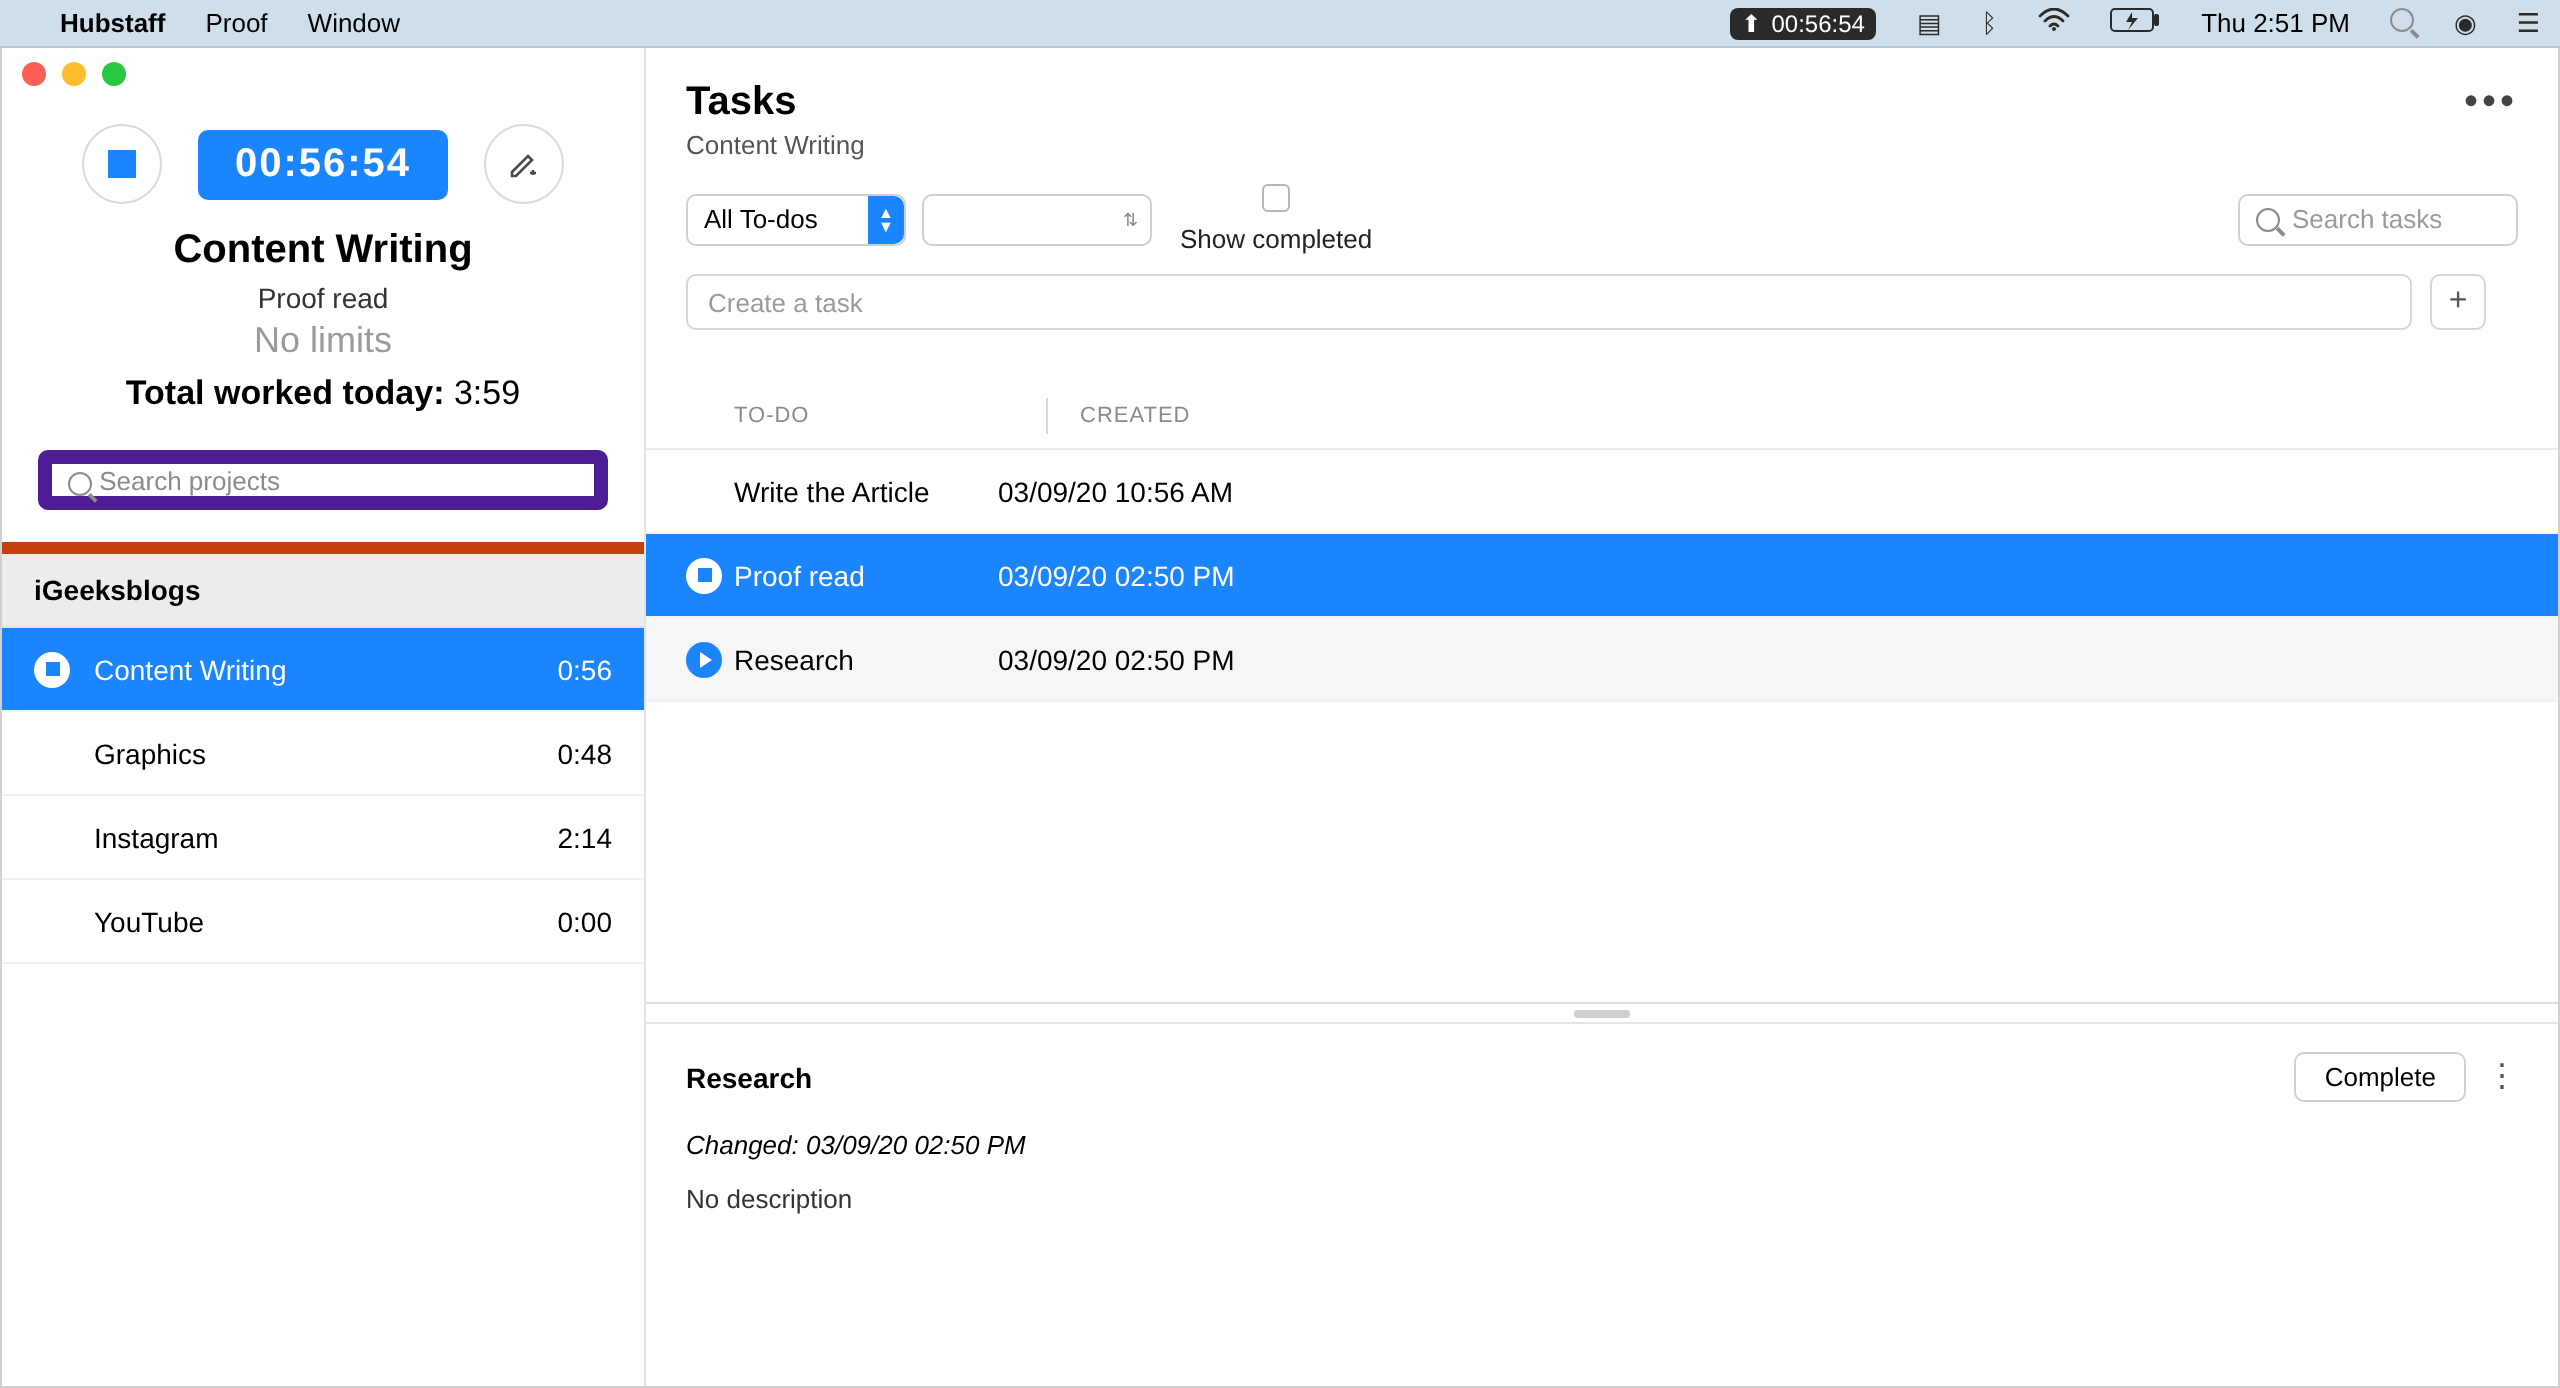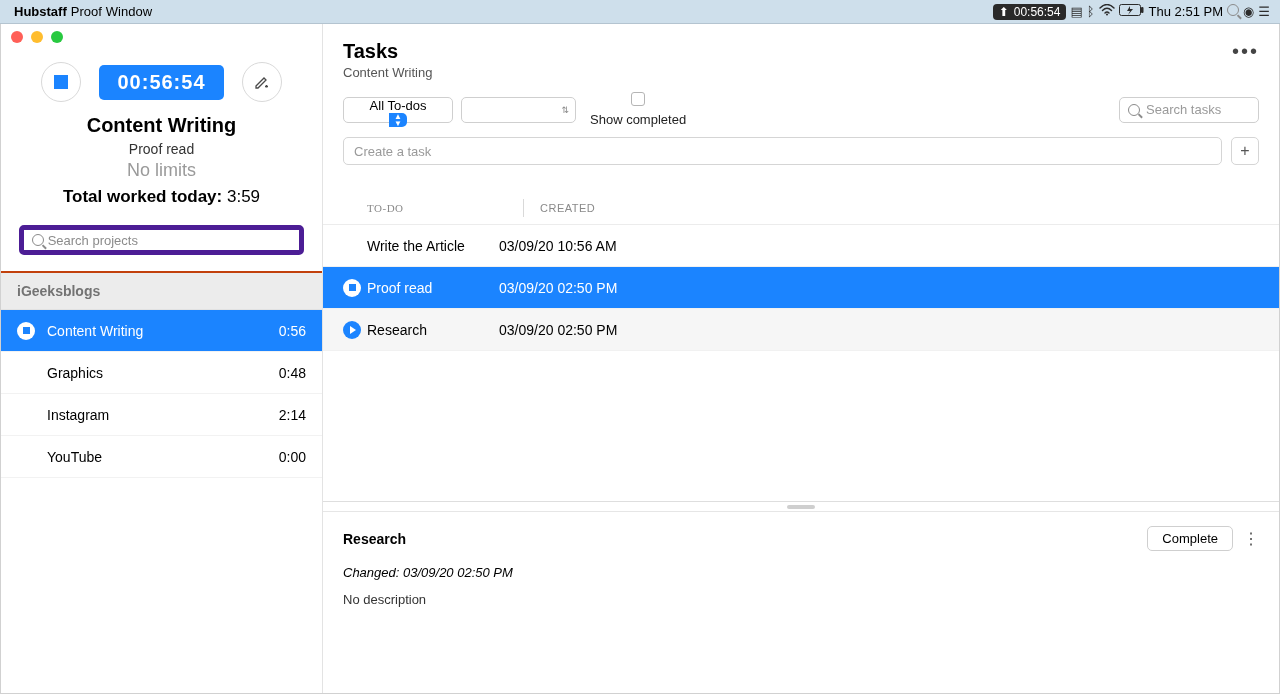--- a/index.html
+++ b/index.html
@@ -1,20 +1,20 @@
 <!DOCTYPE html>
 <html><head>
 <meta charset="utf-8">
 <style>
   *{box-sizing:border-box;margin:0;padding:0;font-family:-apple-system,BlinkMacSystemFont,"Helvetica Neue",Arial,sans-serif;}
   body{background:#fff;width:1280px;height:694px;overflow:hidden;}
 
   
   .menubar{height:24px;background:#cedfeb;display:flex;align-items:center;justify-content:space-between;font-size:13px;padding:0 10px;border-bottom:1px solid #b4c4d0;}
-  .menubar .left,.menubar .right{display:flex;align-items:center;gap:4px;}
+  .menubar .left,.menubar .right{display:flex;align-items:center;gap:20px;}
   .menubar .appname{font-weight:700;}
   .mchip{display:inline-flex;align-items:center;gap:5px;background:#2a2a2a;color:#fff;border-radius:4px;padding:1px 6px;font-size:12px;}
   .micon{color:#2b2b2b;}
 
   
   .window{position:absolute;top:24px;left:0;right:0;bottom:0;border:1px solid #d1d1d1;border-top:none;background:#fff;}
   .traffic{position:absolute;top:7px;left:10px;display:flex;gap:8px;}
   .traffic span{width:12px;height:12px;border-radius:50%;display:inline-block;}
   .tred{background:#ff5f57;}
   .tyel{background:#ffbd2e;}
@@ -25,49 +25,49 @@
   .timerrow{display:flex;align-items:center;justify-content:center;gap:18px;margin-top:38px;}
   .circlebtn{width:40px;height:40px;border-radius:50%;border:1px solid #d9d9d9;display:flex;align-items:center;justify-content:center;background:#fff;}
   .stopsq{width:14px;height:14px;background:#1b84ff;}
   .timerbox{background:#1b84ff;color:#fff;font-weight:700;font-size:20px;padding:6px 18px;border-radius:5px;letter-spacing:1px;}
   .editbtn{width:40px;height:40px;border-radius:50%;border:1px solid #d9d9d9;display:flex;align-items:center;justify-content:center;background:#fff;color:#4a4a4a;}
   .projtitle{font-size:20px;font-weight:700;text-align:center;margin-top:12px;}
   .projtask{font-size:14px;color:#333;text-align:center;margin-top:4px;}
   .nolimits{font-size:18px;color:#9a9a9a;text-align:center;margin-top:3px;}
   .totalrow{font-size:17px;text-align:center;margin-top:6px;}
   .totalrow .lbl{font-weight:700;}
-  .searchproj{margin:18px 18px 0 18px;border:5px solid #4c1d95;border-radius:5px;height:30px;display:flex;align-items:center;padding:0 8px;color:#8b8b8b;font-size:13px;}
-  .orghdr{background:#ececec;padding:10px 16px;font-size:14px;font-weight:700;margin-top:16px;border-top:2px solid #c2410c;border-bottom:1px solid #e2e2e2;color:#737373;}
+  .searchproj{margin:18px 18px 0 18px;border:7px solid #4c1d95;border-radius:5px;height:30px;display:flex;align-items:flex-end;padding:0 8px;color:#8b8b8b;font-size:13px;}
+  .orghdr{background:#ececec;padding:10px 16px;font-size:14px;font-weight:700;margin-top:16px;border-top:6px solid #c2410c;border-bottom:1px solid #e2e2e2;color:#000000;}
   .projitem{display:flex;align-items:center;justify-content:space-between;padding:0 16px;height:42px;font-size:14px;border-bottom:1px solid #f2f2f2;}
   .projitem .picon{width:18px;height:18px;margin-right:12px;display:inline-flex;align-items:center;justify-content:center;}
   .projitem.active{background:#1b84ff;color:#fff;}
   .projitem .name{display:flex;align-items:center;}
   .projitem .indent{width:30px;}
 
   
   .main{flex:1;display:flex;flex-direction:column;position:relative;}
   .mhead{display:flex;justify-content:space-between;align-items:flex-start;padding:16px 20px 6px 20px;}
   .mtitle{font-size:20px;font-weight:700;}
   .msub{font-size:13px;color:#555;margin-top:2px;}
   .dots{font-size:20px;color:#444;letter-spacing:2px;cursor:default;}
   .filters{display:flex;align-items:center;gap:8px;padding:6px 20px;}
   .select{height:26px;border:1px solid #cfcfcf;border-radius:5px;display:flex;align-items:center;font-size:13px;}
-  .sel1{width:110px;flex-direction:column;}
+  .sel1{width:110px;}
   .sel1 .txt{padding:0 8px;flex:1;}
   .sel1 .arrows{width:18px;height:100%;background:#1b84ff;border-top-right-radius:5px;border-bottom-right-radius:5px;display:flex;flex-direction:column;align-items:center;justify-content:center;color:#fff;font-size:8px;line-height:7px;}
   .sel2{width:115px;justify-content:flex-end;padding:0 6px;color:#888;}
   .chk{display:flex;align-items:center;gap:6px;font-size:13px;color:#222;margin-left:6px;flex-direction:column;}
   .chk .box{width:14px;height:14px;border:1px solid #b5b5b5;border-radius:3px;}
   .search{margin-left:auto;width:140px;height:26px;border:1px solid #cfcfcf;border-radius:5px;display:flex;align-items:center;padding:0 8px;color:#9a9a9a;font-size:13px;gap:6px;}
-  .createrow{display:flex;gap:9px;padding:4px 20px 0 20px;}
+  .createrow{display:flex;gap:9px;padding:4px 36px 0 20px;}
   .createinput{flex:1;height:28px;border:1px solid #d5d5d5;border-radius:5px;padding:0 10px;color:#9a9a9a;font-size:13px;display:flex;align-items:center;}
   .addbtn{width:28px;height:28px;border:1px solid #d5d5d5;border-radius:5px;display:flex;align-items:center;justify-content:center;font-size:16px;color:#555;}
 
   .tblhdr{display:flex;padding:0 20px;margin-top:26px;font-size:11px;color:#8a8a8a;letter-spacing:0.5px;height:34px;align-items:center;border-bottom:1px solid #ececec;}
-  .colA{width:156px;font-family:Liberation Serif, serif;}
+  .colA{width:156px;}
   .colDiv{width:1px;height:18px;background:#d9d9d9;margin-right:16px;}
   .trow{display:flex;align-items:center;height:42px;padding:0 20px;font-size:14px;border-bottom:1px solid #f1f1f1;}
   .trow .ticon{width:24px;display:flex;align-items:center;}
   .trow .tname{width:132px;}
   .trow.sel{background:#1b84ff;color:#fff;}
   .trow.alt{background:#f6f6f6;}
   .playcirc{width:18px;height:18px;border-radius:50%;background:#1b84ff;display:flex;align-items:center;justify-content:center;}
   .playcirc .tri{width:0;height:0;border-left:6px solid #fff;border-top:4px solid transparent;border-bottom:4px solid transparent;margin-left:2px;}
   .stopcirc{width:18px;height:18px;border-radius:50%;background:#fff;display:flex;align-items:center;justify-content:center;}
   .stopcirc .sq{width:7px;height:7px;background:#1b84ff;}

